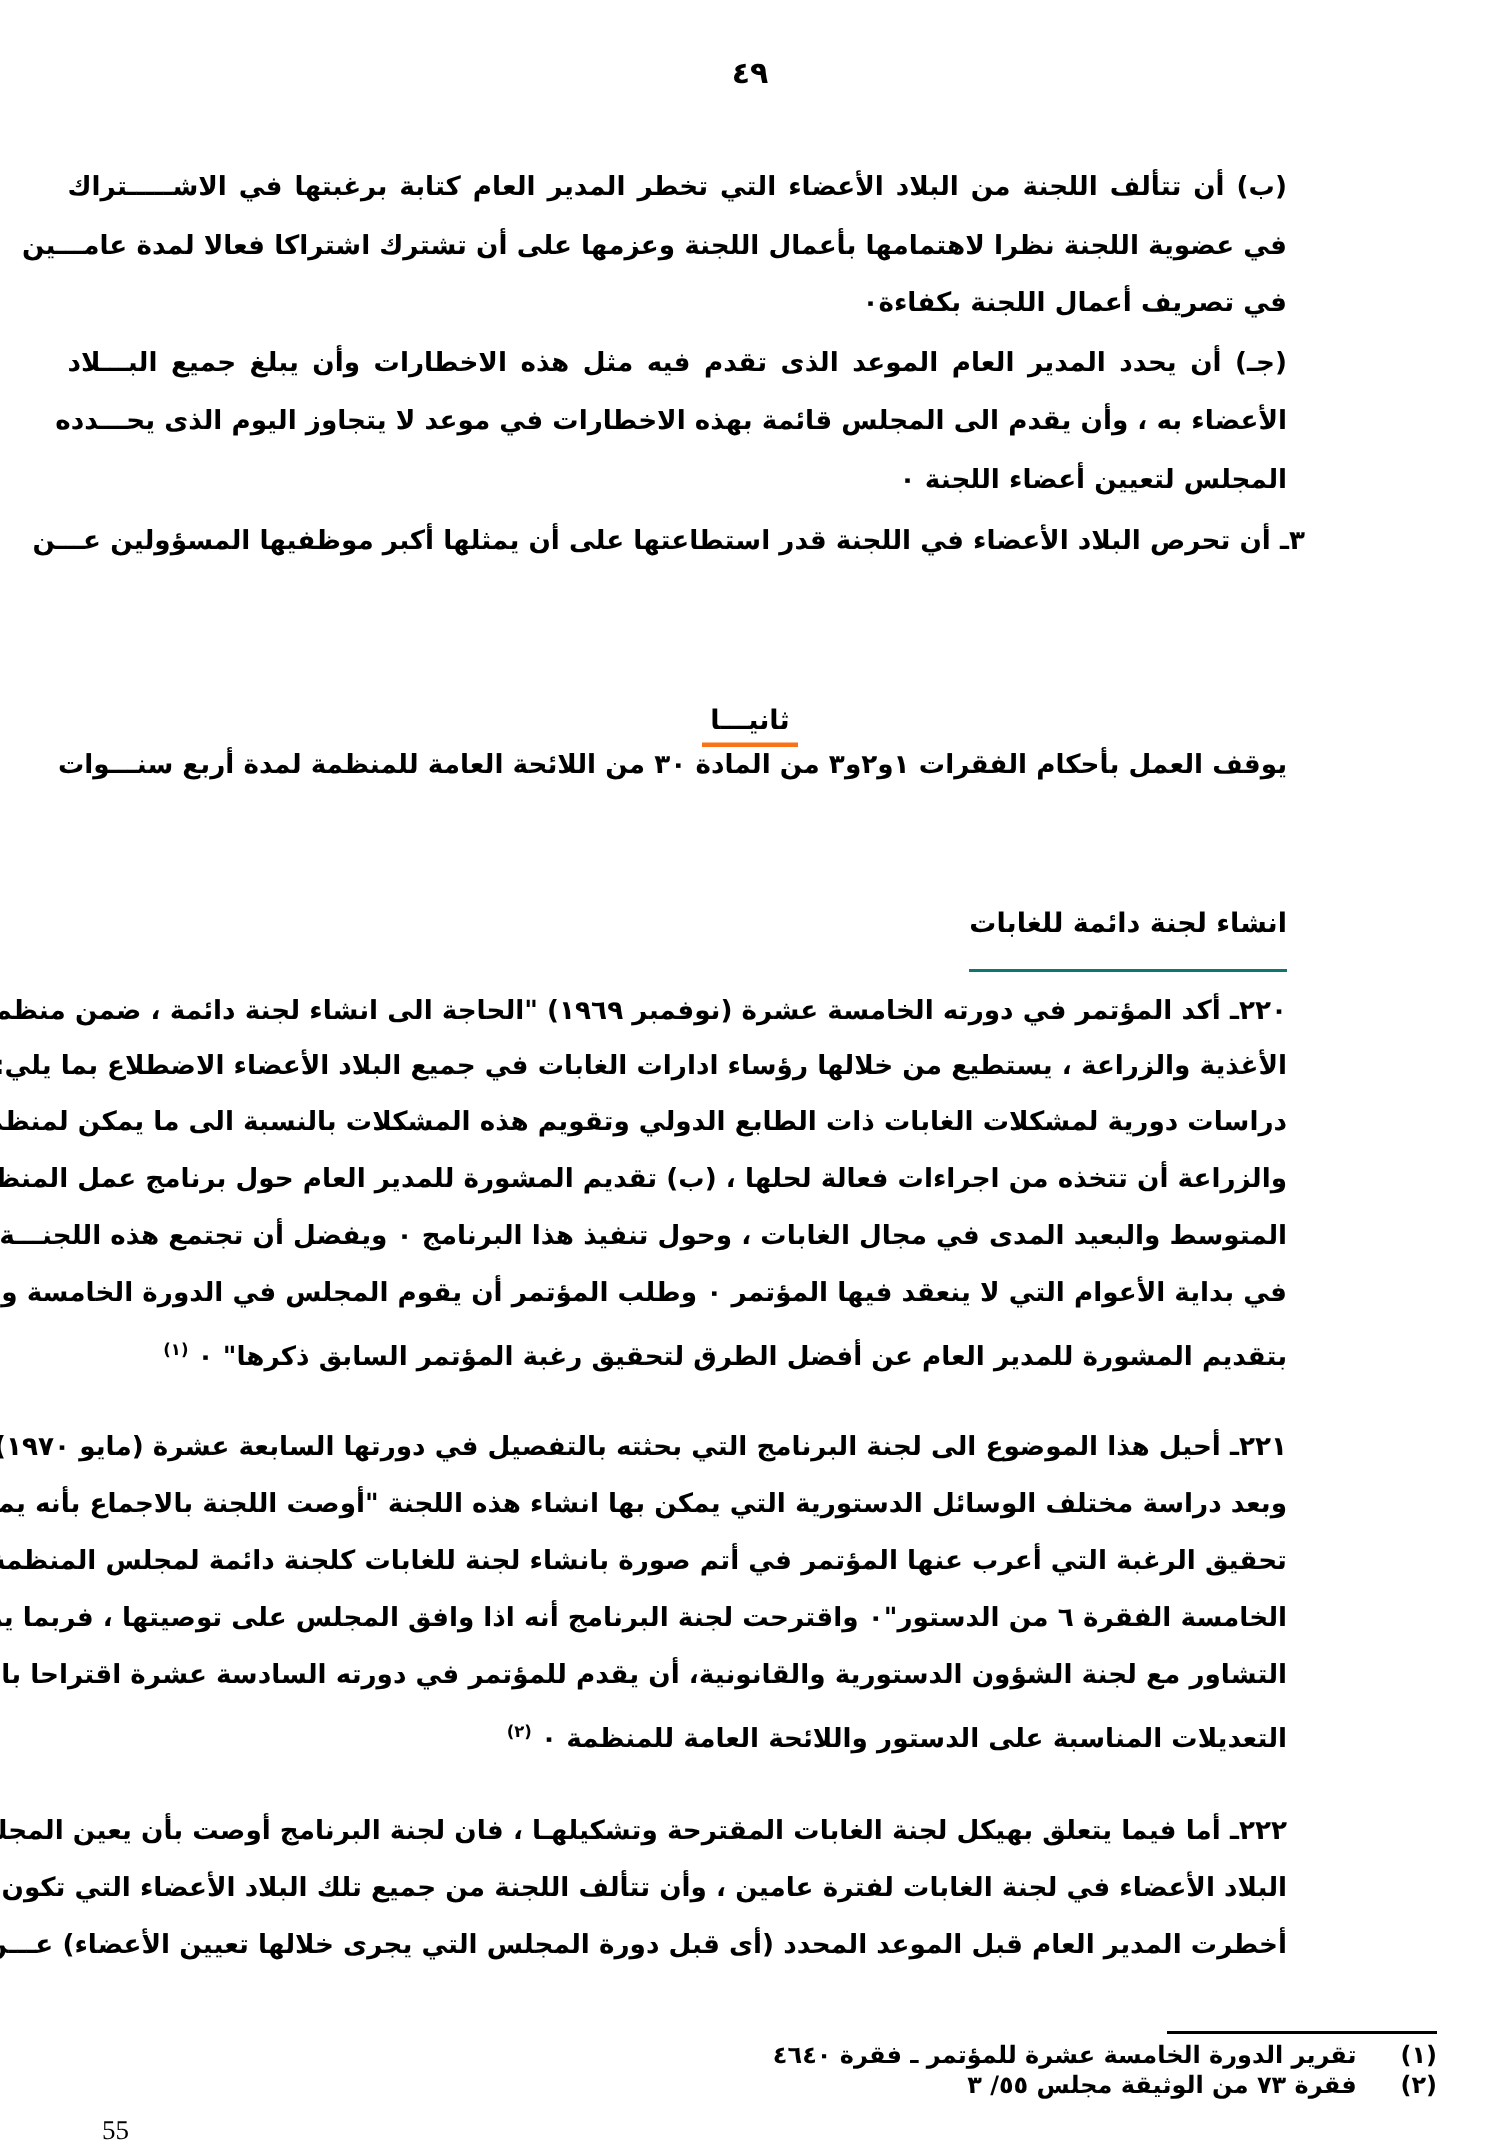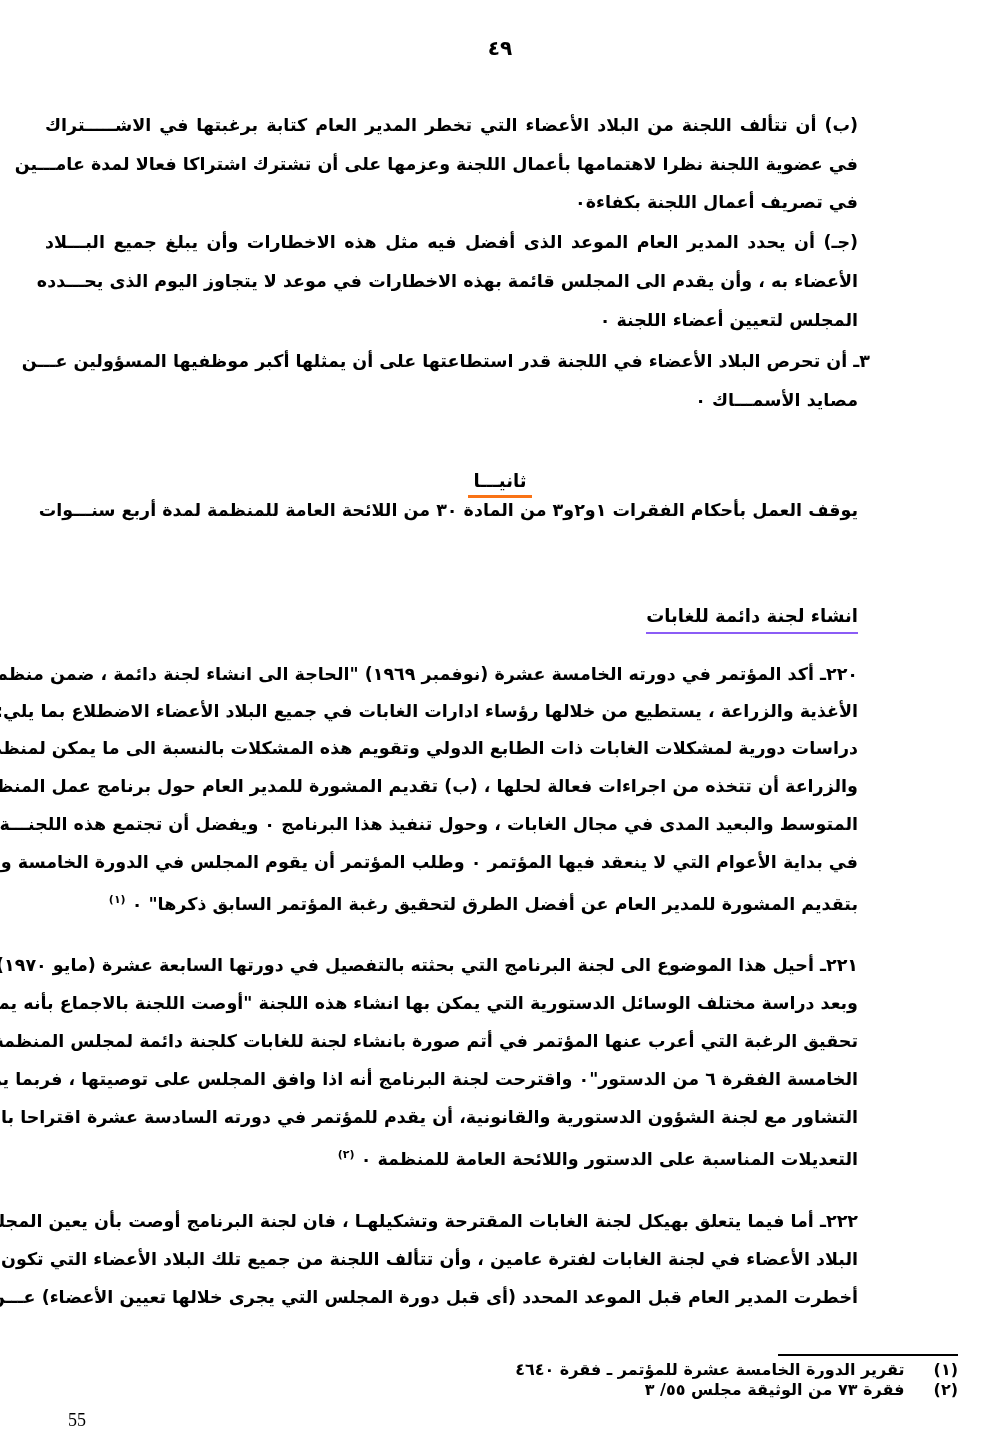--- a/index.html
+++ b/index.html
@@ -10,44 +10,43 @@
              font-size:20px; font-weight:bold; }
   .line { position:absolute; right:142px; left:45px; direction:rtl; text-align:justify;
           text-align-last:justify; font-size:17.5px; font-weight:bold; white-space:nowrap;
           line-height:30px; height:30px; }
   .line.last { text-align-last:right; }
   .center-title { position:absolute; left:0; width:1000px; text-align:center; top:438px; }
   .center-title span { display:inline-block; font-size:18px; font-weight:bold;
           border-bottom:3px solid #f97316; padding:0 6px 4px; }
   .sec-head { position:absolute; right:142px; top:573px; direction:rtl; }
   .sec-head span { display:inline-block; font-size:18px; font-weight:bold;
-          border-bottom:2px solid #8b5cf6; padding-bottom:6px; }
+          border-bottom:2px solid #0f766e; padding-bottom:20px; }
   .rule { position:absolute; top:1322px; right:42px; width:180px; border-top:2px solid #000; }
   .fn { position:absolute; right:42px; direction:rtl; font-size:16px; font-weight:bold;
         white-space:nowrap; line-height:20px; }
   .fn .mk { display:inline-block; width:48px; }
   .folio { position:absolute; left:68px; top:1378px; font-size:18px;
            font-family:"Liberation Serif", serif; }
   sup { font-size:11px; }
 </style>
 </head>
 <body>
 
 <div class="page">
 
   <div class="hdr-num">٤٩</div>
 
   <div class="line" style="top:117px">في عضوية اللجنة نظرا لاهتمامها بأعمال اللجنة وعزمها على أن تشترك اشتراكا فعالا لمدة عامـــين</div>
   <div class="line" style="top:78px">(ب) أن تتألف اللجنة من البلاد الأعضاء التي تخطر المدير العام كتابة برغبتها في الاشـــــتراك</div>
   <div class="line last" style="top:155px">في تصريف أعمال اللجنة بكفاءة٠</div>
-  <div class="line" style="top:195px">(جـ) أن يحدد المدير العام الموعد الذى أفضل فيه مثل هذه الاخطارات وأن يبلغ جميع البـــلاد</div>
+  <div class="line" style="top:195px">(جـ) أن يحدد المدير العام الموعد الذى تقدم فيه مثل هذه الاخطارات وأن يبلغ جميع البـــلاد</div>
   <div class="line" style="top:234px">الأعضاء به ، وأن يقدم الى المجلس قائمة بهذه الاخطارات في موعد لا يتجاوز اليوم الذى يحـــدده</div>
   <div class="line last" style="top:273px">المجلس لتعيين أعضاء اللجنة ٠</div>
   <div class="line" style="top:314px; right:130px">٣ـ أن تحرص البلاد الأعضاء في اللجنة قدر استطاعتها على أن يمثلها أكبر موظفيها المسؤولين عـــن</div>
-  <div class="line last" style="top:353px">مصايد الأسمـــاك ٠</div>
 
   <div class="center-title">
     <span>ثانيـــا</span>
   </div>
   <div class="line" style="top:463px">يوقف العمل بأحكام الفقرات ١و٢و٣ من المادة ٣٠ من اللائحة العامة للمنظمة لمدة أربع سنـــوات</div>
 
   <div class="sec-head">
     <span>انشاء لجنة دائمة للغابات</span>
   </div>
 

